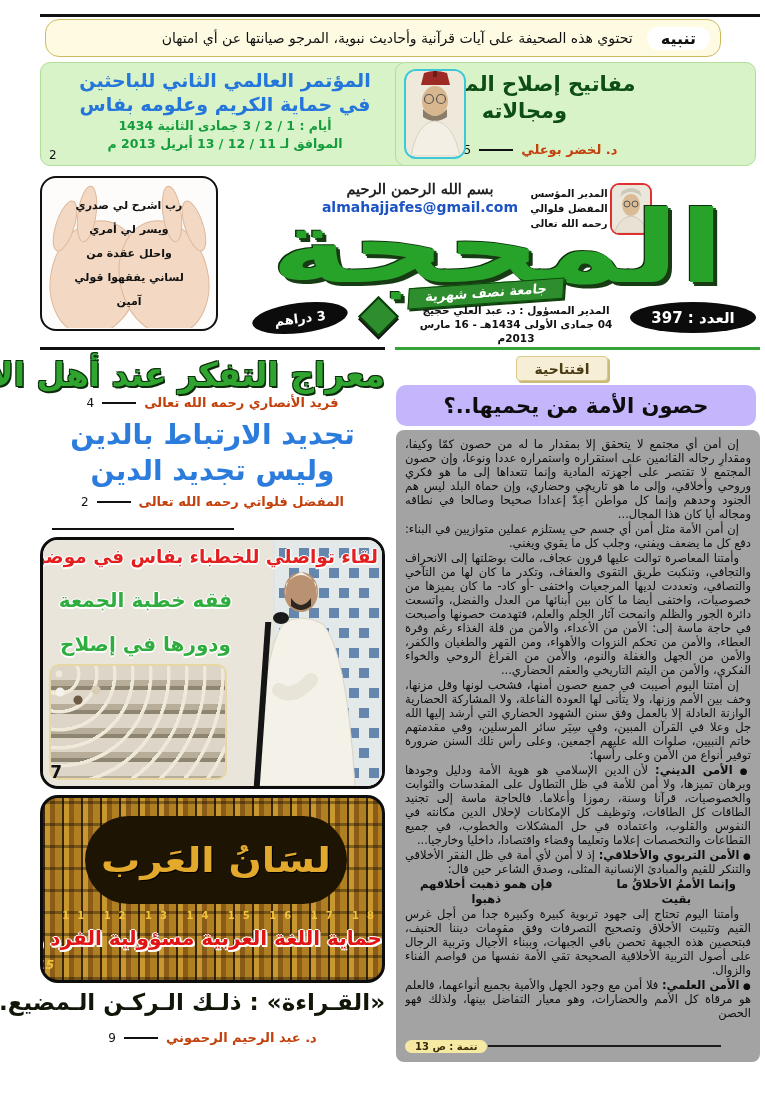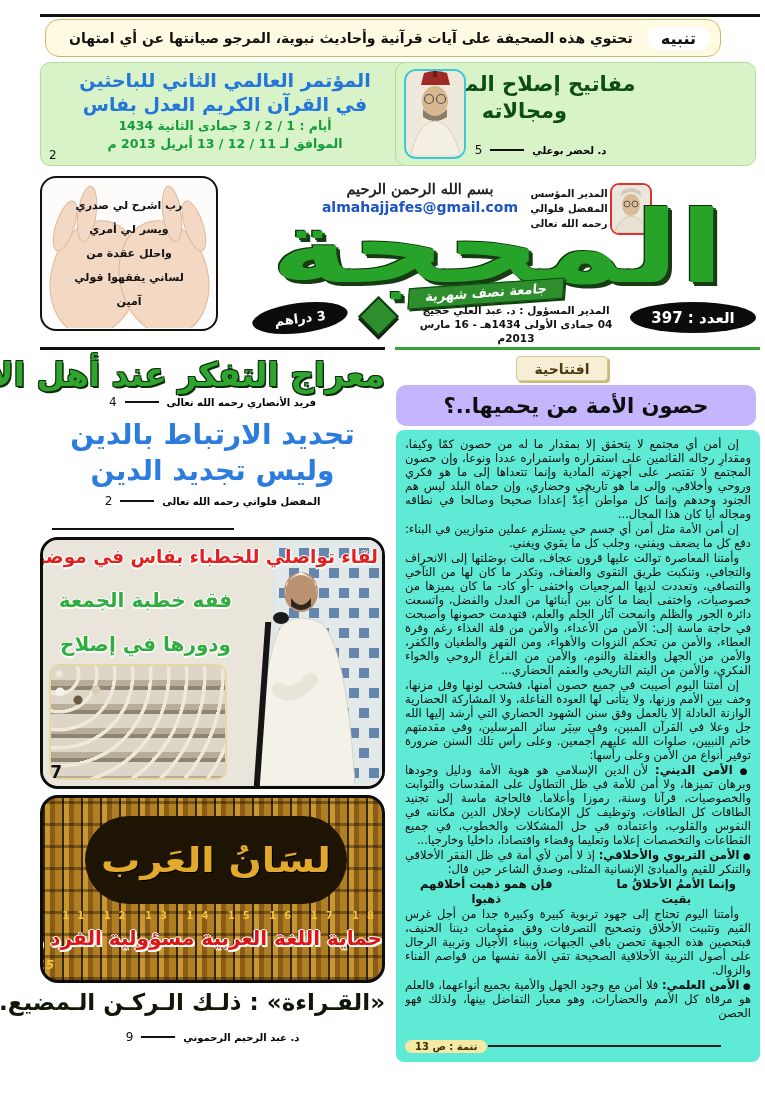--- a/index.html
+++ b/index.html
@@ -15,39 +15,39 @@
   .top-rule { left:40px; top:14px; width:720px; height:3px; background:#111; }
   .notice {
     left:45px; top:19px; width:676px; height:38px;
     background:#fffbe2; border:1.5px solid #c9bc5e; border-radius:14px;
     display:flex; align-items:center; gap:14px; padding:0 10px; direction:rtl;
   }
   .notice-label {
     background:#fff; border-radius:14px; padding:2px 14px;
     font-weight:bold; font-size:16px; color:#111;
   }
-  .notice-text { font-size:14px; font-weight:bold; color:#111; white-space:nowrap; }
+  .notice-text { font-size:14px; font-weight:normal; color:#111; white-space:nowrap; }
 
   
   .hdr-box {
     background:#d9f3c9; border:1px solid #b2dd9a; border-radius:10px;
     overflow:hidden;
   }
   .hdr-divider { left:381px; top:66px; width:11px; height:97px; background:#0a0a0a; }
   .conf-box { left:40px; top:62px; width:370px; height:104px; text-align:center; padding-top:5px; }
   .conf-title { color:#2476da; font-weight:bold; font-size:19px; line-height:24px; }
   .conf-dates { color:#149c3c; font-weight:bold; font-size:12.5px; line-height:16px; margin-top:2px; }
   .conf-page { position:absolute; left:8px; bottom:3px; font-size:12px; color:#111; }
 
   .keys-box { left:395px; top:62px; width:361px; height:104px; }
   .keys-title { position:absolute; right:112px; left:10px; top:8px; text-align:center;
     color:#0d4d16; font-weight:bold; font-size:21px; line-height:27px; }
   .keys-byline { position:absolute; right:130px; left:60px; bottom:8px;
     display:flex; align-items:center; justify-content:center; gap:8px; }
-  .byline-name { font-weight:bold; font-size:10px; color:#000000; }
+  .byline-name { font-weight:bold; font-size:13px; color:#c2410c; }
   .byline-line { width:34px; border-top:2px solid #111; }
   .byline-page { font-size:12px; color:#111; }
   .keys-photo {
     position:absolute; left:8px; top:6px; width:62px; height:90px;
     border:2.5px solid #3cc8d8; border-radius:12px; background:#efe9dc; overflow:hidden;
   }
 
   
   .hands-box {
     left:40px; top:176px; width:178px; height:155px;
@@ -172,21 +172,21 @@
     font-size:14px; font-weight:bold; color:#4a3c14;
   }
   .edit-head {
     left:396px; top:385px; width:360px; height:41px;
     background:#c4b5fd; border-radius:10px;
     display:flex; align-items:center; justify-content:center;
     font-size:21px; font-weight:bold; color:#0d0d0d;
   }
   .edit-body {
     left:396px; top:430px; width:364px; height:632px;
-    background:#5eead4; border-radius:8px; padding:7px 9px 6px;
+    background:#a3a3a3; border-radius:8px; padding:7px 9px 6px;
     display:flex; flex-direction:column;
   }
   .edit-paras { flex:1 1 auto; overflow:hidden; text-align:justify;
     font-size:11.5px; line-height:1.22; color:#0d0d0d; }
   .edit-paras p { text-indent:12px; margin-bottom:1px; }
   .edit-paras p.bulleted { text-indent:0; }
   .bullet-dot { font-size:9px; }
   .para-label { font-weight:bold; }
   .poem { text-align:center; font-weight:bold; text-indent:0 !important;
     display:flex; justify-content:center; gap:34px; }
@@ -203,21 +203,21 @@
   <div class="abs top-rule"></div>
   <div class="abs notice">
     <span class="notice-label">تنبيه</span>
     <span class="notice-text">تحتوي هذه الصحيفة على آيات قرآنية وأحاديث نبوية، المرجو صيانتها عن أي امتهان</span>
   </div>
 
   <div class="abs hdr-divider"></div>
 
   <div class="abs hdr-box conf-box">
     <div class="conf-title">المؤتمر العالمي الثاني للباحثين</div>
-    <div class="conf-title">في القرآن الكريم العدل بفاس</div>
+    <div class="conf-title">في حماية الكريم وعلومه بفاس</div>
     <div class="conf-dates">أيام : 1 / 2 / 3 جمادى الثانية 1434</div>
     <div class="conf-dates">الموافق لـ 11 / 12 / 13 أبريل 2013 م</div>
     <div class="conf-page">2</div>
   </div>
 
   <div class="abs hdr-box keys-box">
     <div class="keys-title">
       <div>مفاتيح إصلاح المجتمع</div>
       <div>ومجالاته</div>
     </div>

